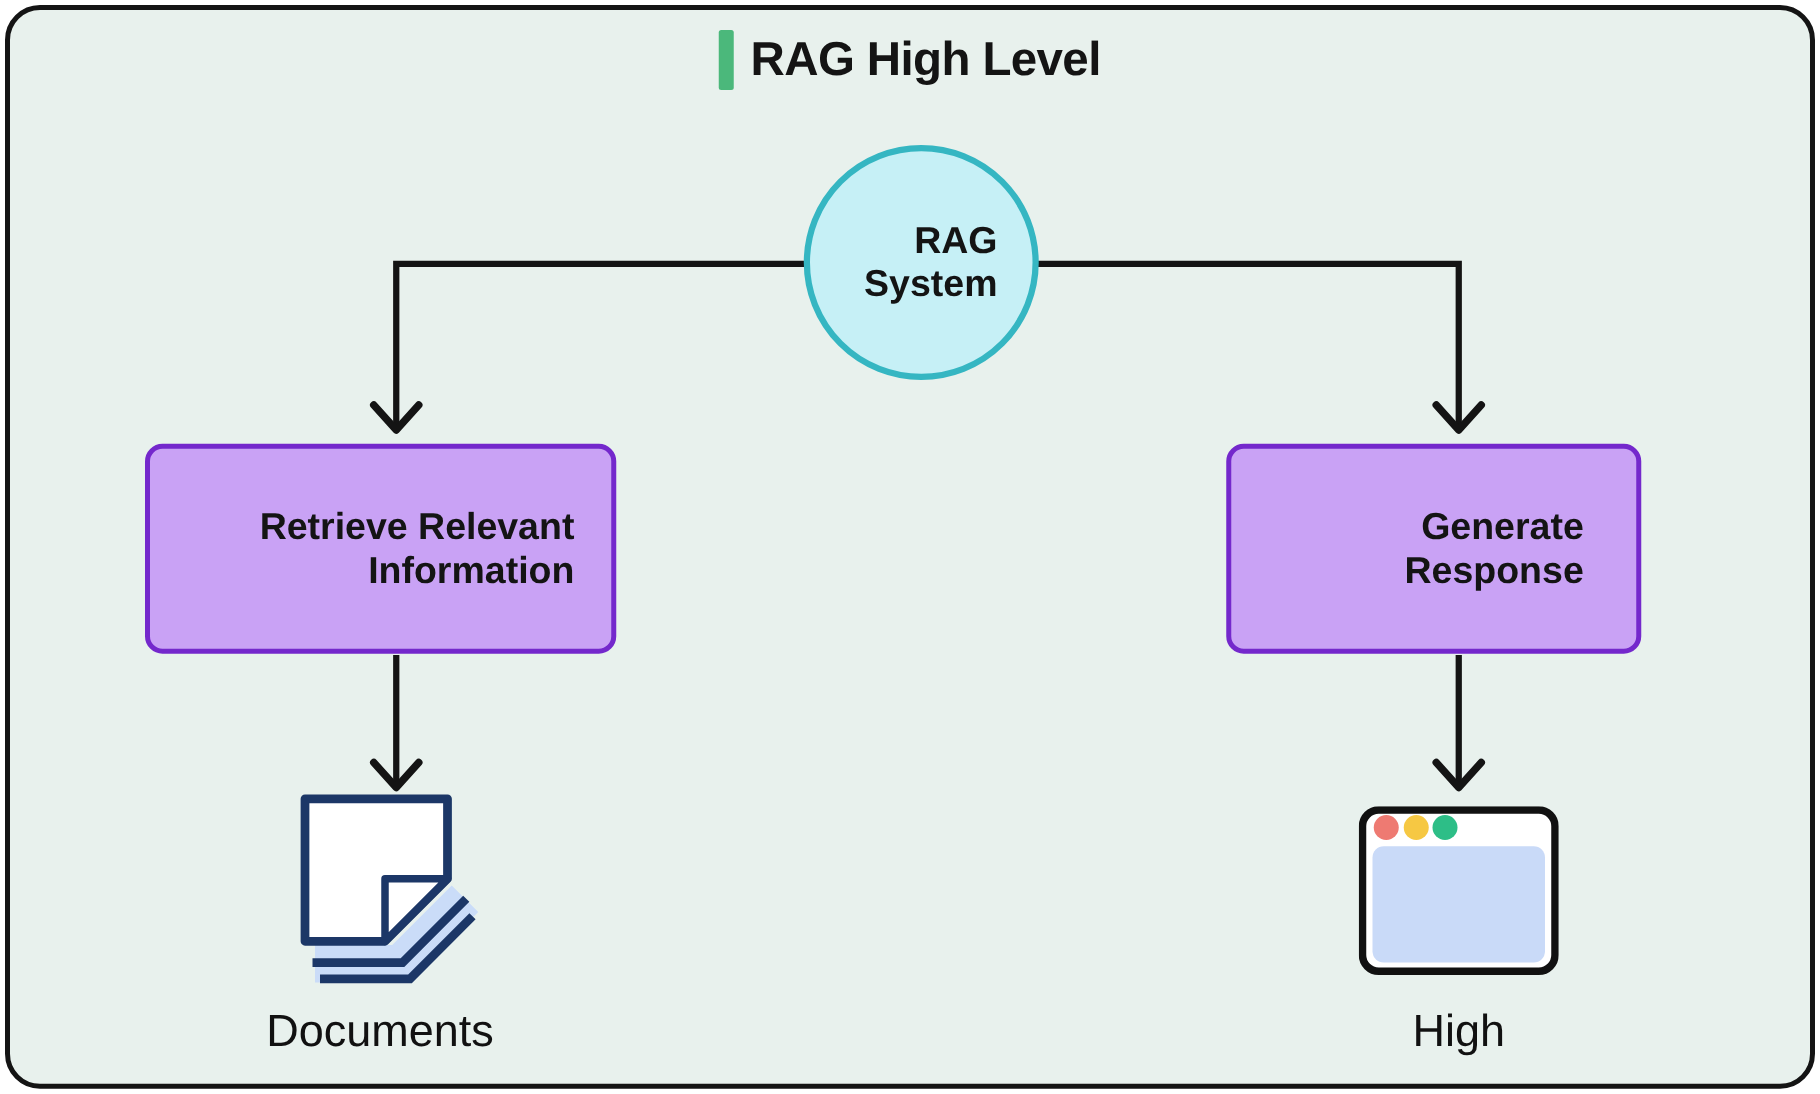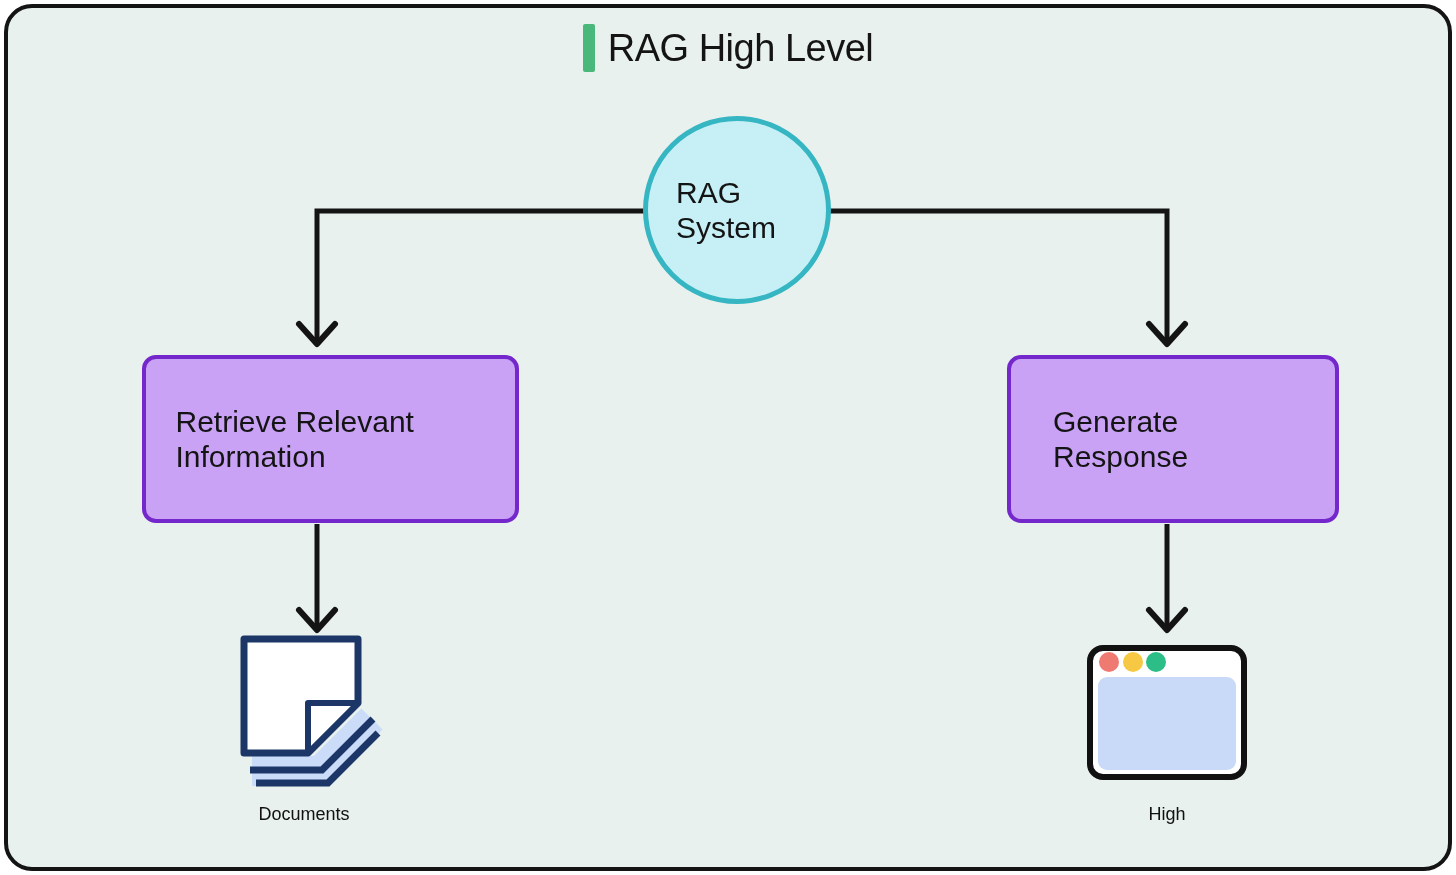--- a/index.html
+++ b/index.html
@@ -37,74 +37,73 @@
   }
   .accent-bar {
     width: 12px;
     height: 48px;
     background: #4bb87b;
     border-radius: 2px;
   }
   .page-title {
     margin: 0;
     font-size: 38px;
-    font-weight: 400;
+    font-weight: 700;
     letter-spacing: -0.5px;
     color: #141414;
   }
   .arrow-layer {
     position: absolute;
     left: 0; top: 0;
     width: 1456px; height: 875px;
     z-index: 1;
     pointer-events: none;
   }
   .node {
     position: absolute;
     display: flex;
     align-items: center;
     justify-content: center;
-    text-align: left;
+    text-align: right;
     box-sizing: border-box;
     z-index: 2;
-    font-weight: 400;
+    font-weight: 700;
     line-height: 1.18;
     color: #141414;
   }
   .node-circle {
     left: 643px; top: 116px;
     width: 188px; height: 188px;
     background: #c6f0f6;
     border: 5px solid #35b6c2;
     border-radius: 50%;
     font-size: 30px;
   }
   .node-circle .node-label { max-width: 122px; }
   .node-box {
     background: #c9a2f5;
     border: 4px solid #7428cc;
     border-radius: 14px;
     font-size: 30px;
-    margin-left: 26px;
   }
   .node-box-left { left: 116px; top: 355px; width: 377px; height: 168px; }
   .node-box-left .node-label { max-width: 310px; }
   .node-box-right { left: 981px; top: 355px; width: 332px; height: 168px; }
   .node-box-right .node-label { max-width: 240px; }
   .icon {
     position: absolute;
     z-index: 2;
   }
   .documents-icon { left: 236px; top: 633px; }
   .browser-icon { left: 1087px; top: 645px; }
   .end-label {
     position: absolute;
     width: 300px;
     text-align: center;
-    font-size: 18px;
+    font-size: 36px;
     font-weight: 500;
     color: #111111;
     z-index: 2;
   }
   .label-documents { left: 154px; top: 804px; }
   .label-user { left: 1017px; top: 804px; }
 </style>
 </head>
 <body>
 

